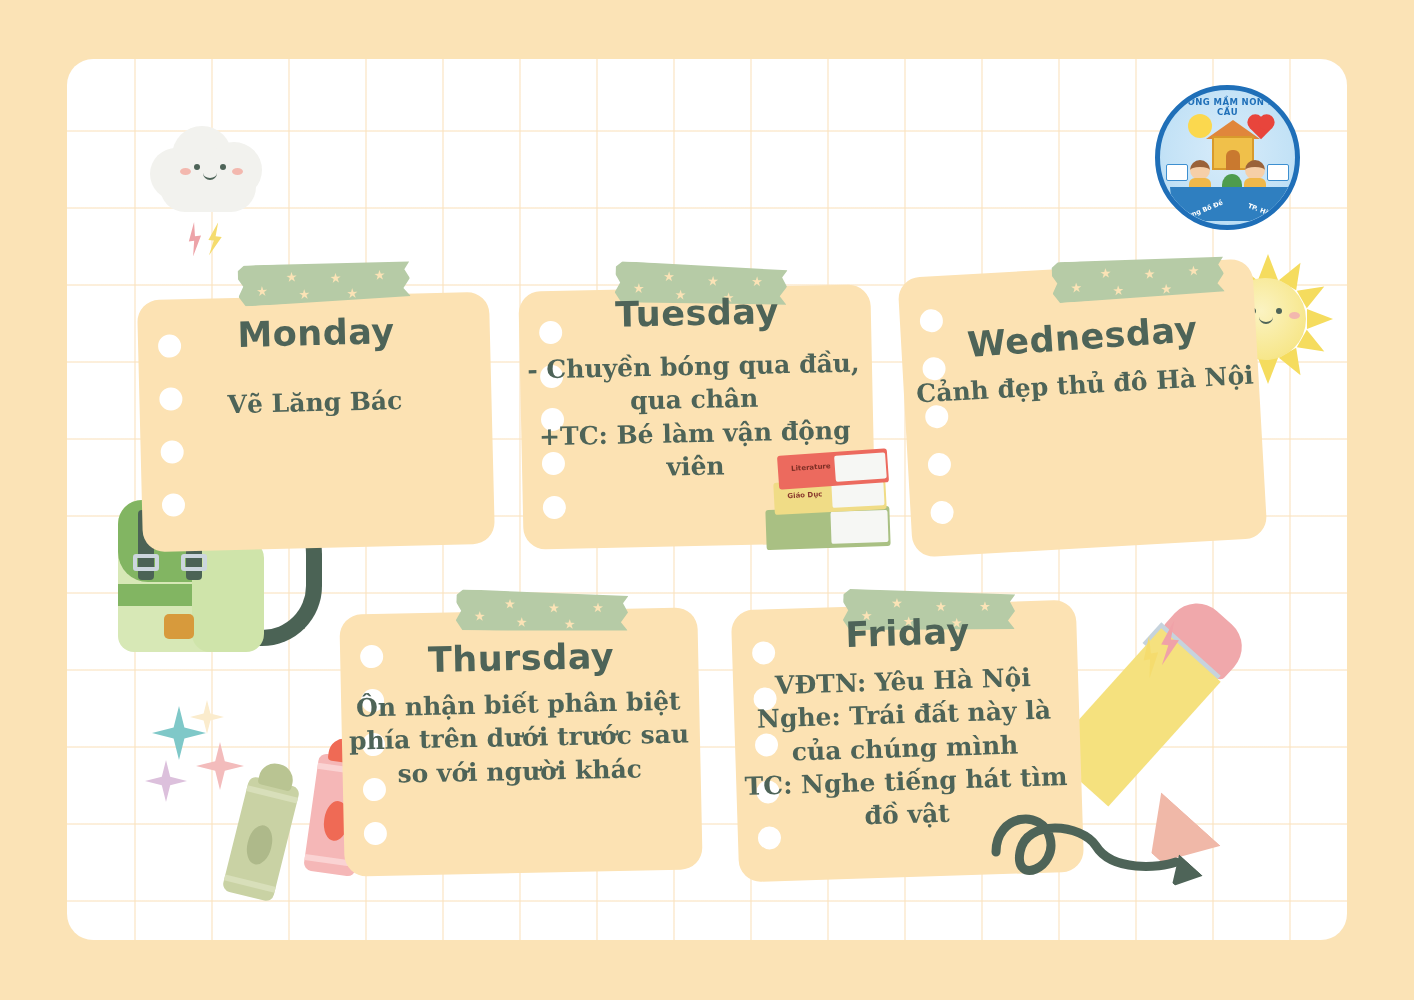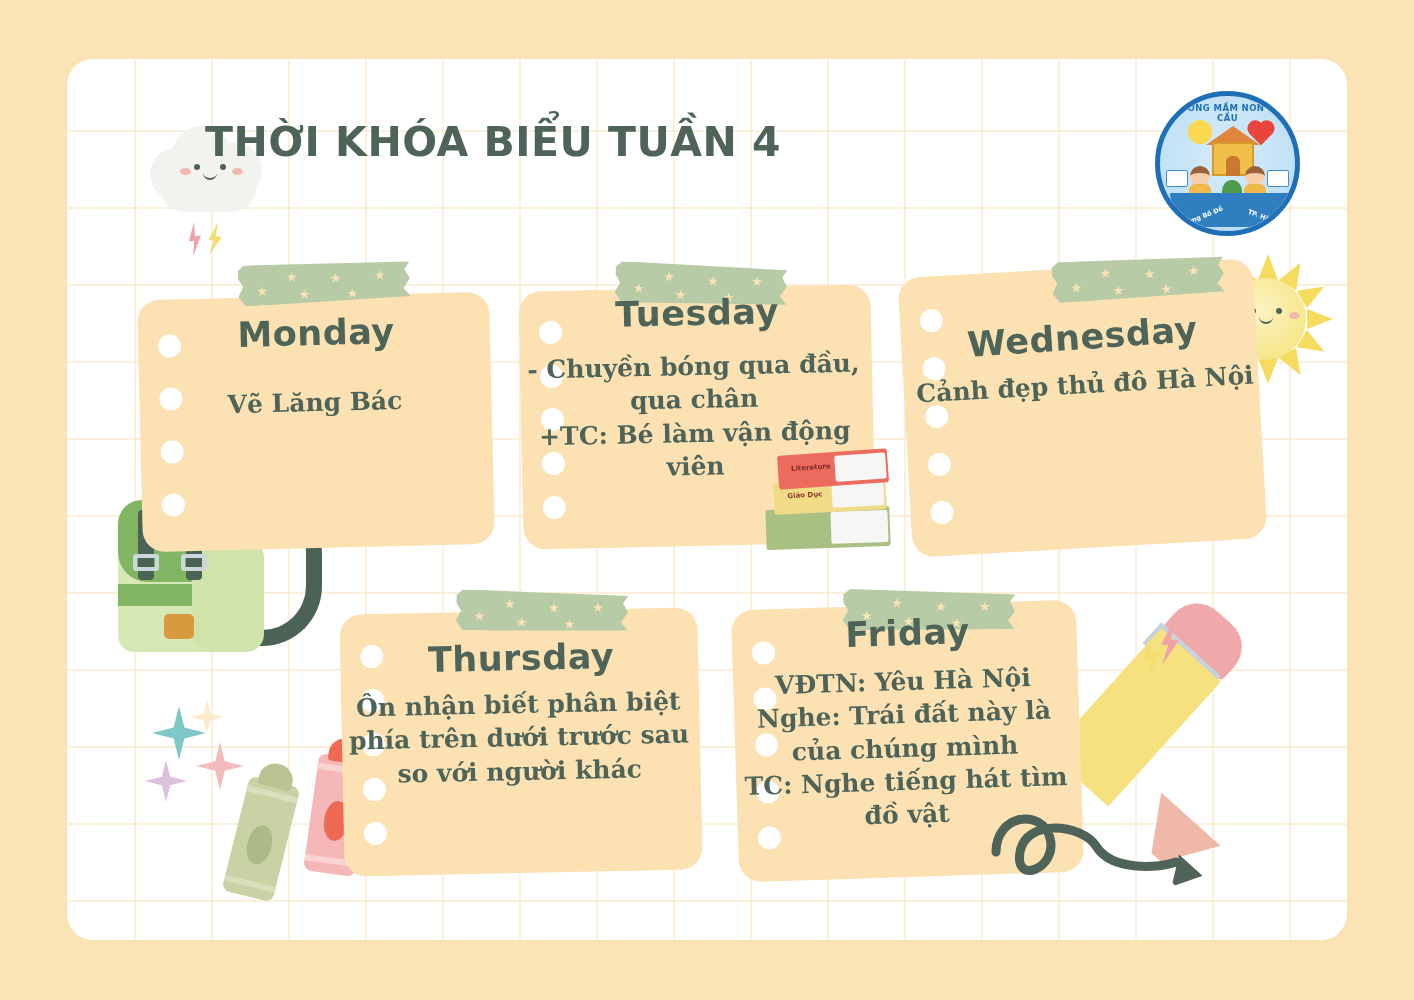--- a/index.html
+++ b/index.html
@@ -55,21 +55,21 @@
     line-height: 1.18;
     color: #4e6458;
     text-transform: uppercase;
     white-space: nowrap;
   }
 
   
   .logo {
     position: absolute;
     left: 1155px;
-    top: 91px;
+    top: 85px;
     width: 145px;
     height: 145px;
     border-radius: 50%;
     background: radial-gradient(circle at 50% 45%, #d8ecfa 0%, #c3e2f6 62%, #a9d6f2 100%);
     border: 5px solid #1f6fb8;
     box-sizing: border-box;
     z-index: 9;
     overflow: hidden;
   }
   .logo-arc-text {
@@ -386,21 +386,20 @@
     </div>
   </div>
   <div class="deco bolt" style="left:186px; top:222px; transform:rotate(-8deg);">
     <div class="bolt-shape" style="background:#eda3a8;"></div>
   </div>
   <div class="deco bolt" style="left:206px; top:222px; transform:rotate(6deg);">
     <div class="bolt-shape" style="background:#f5dc6e;"></div>
   </div>
 
   <div class="title-wrap">
-    <div class="title-line">THỜI KHÓA BIỂU TUẦN 4</div>
   </div>
 
   <div class="logo">
     <div class="logo-arc-text">TRƯỜNG MẦM NON BẮC CẦU</div>
     <div class="logo-sun"></div>
     <div class="logo-heart"></div>
     <div class="logo-roof"></div>
     <div class="logo-house"></div>
     <div class="logo-door"></div>
     <div class="logo-book l"></div>

